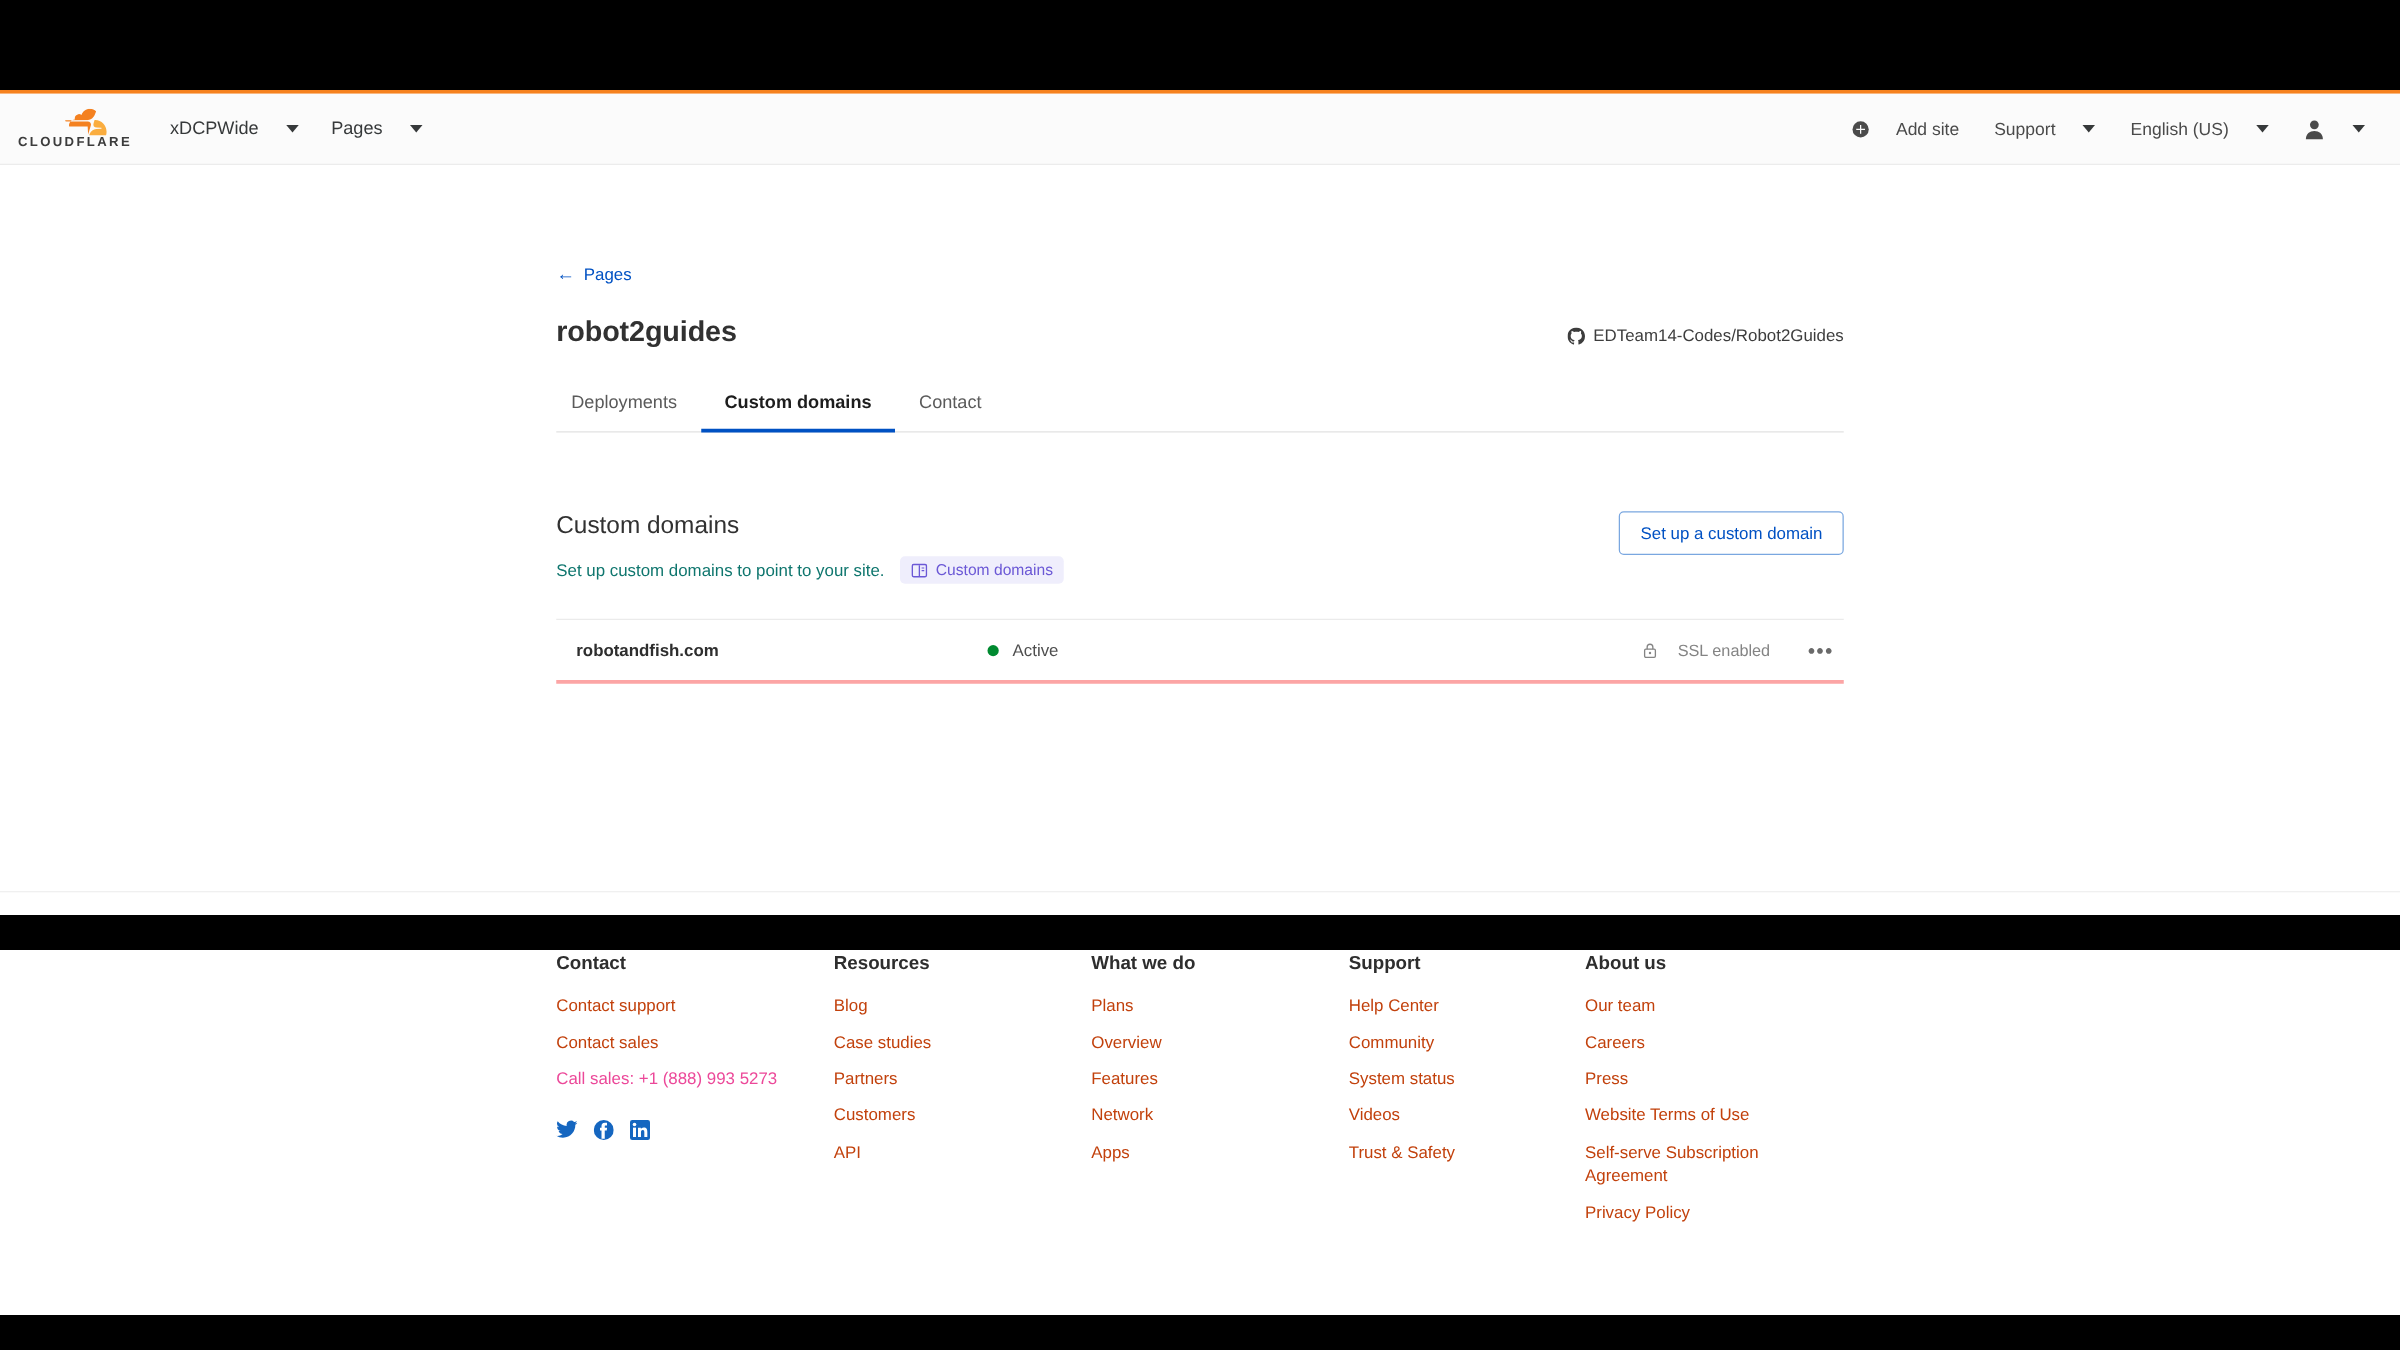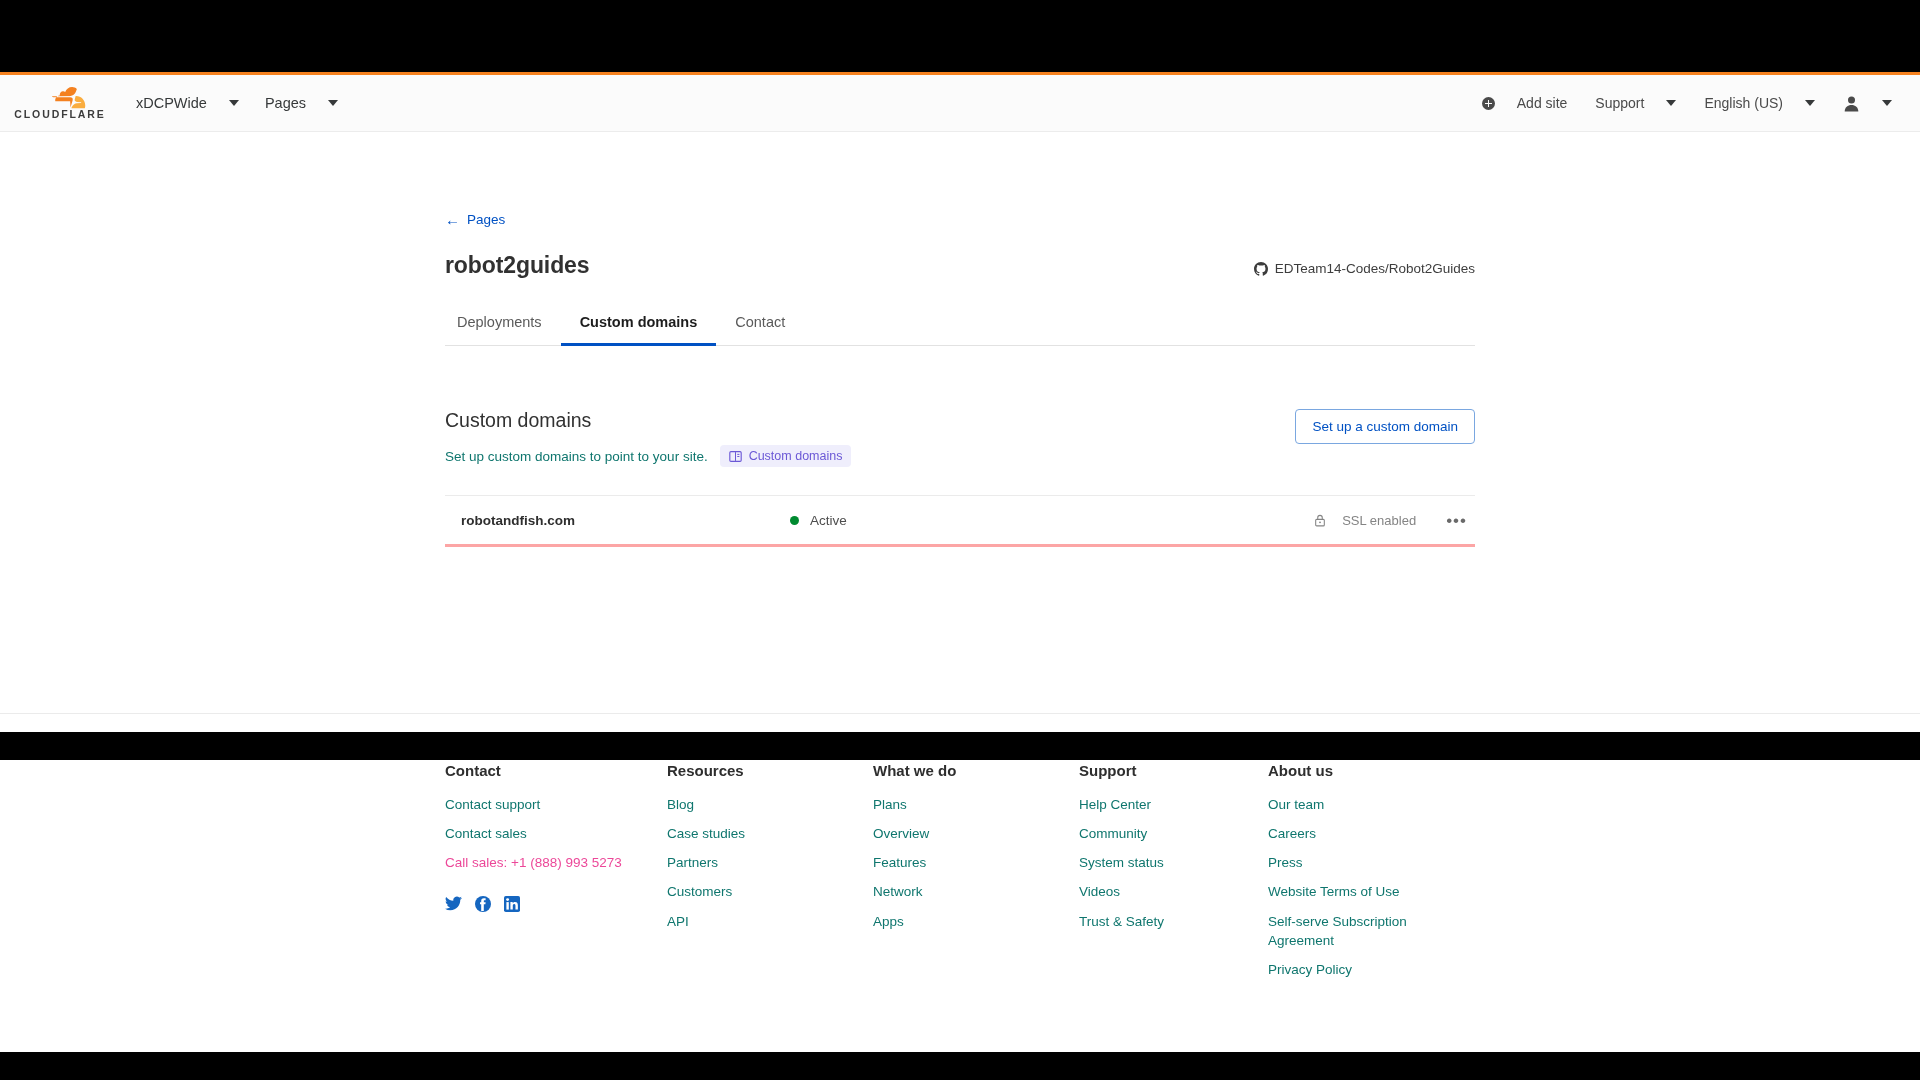--- a/index.html
+++ b/index.html
@@ -267,21 +267,21 @@
   .fcol:nth-child(4) { width: 189px; }
   .fcol:nth-child(5) { width: 200px; }
   .fhead {
     font-size: 15px;
     font-weight: 700;
     color: #2e2e2e;
     margin-bottom: 16px;
   }
   .flink {
     font-size: 13.5px;
-    color: #0f766e;
+    color: #c2410c;
     margin-bottom: 10px;
     cursor: pointer;
     line-height: 1.42;
   }
   .flink.plain { color: #ec4899; cursor: default; }
   .socials {
     display: flex;
     gap: 13px;
     margin-top: 14px;
   }

